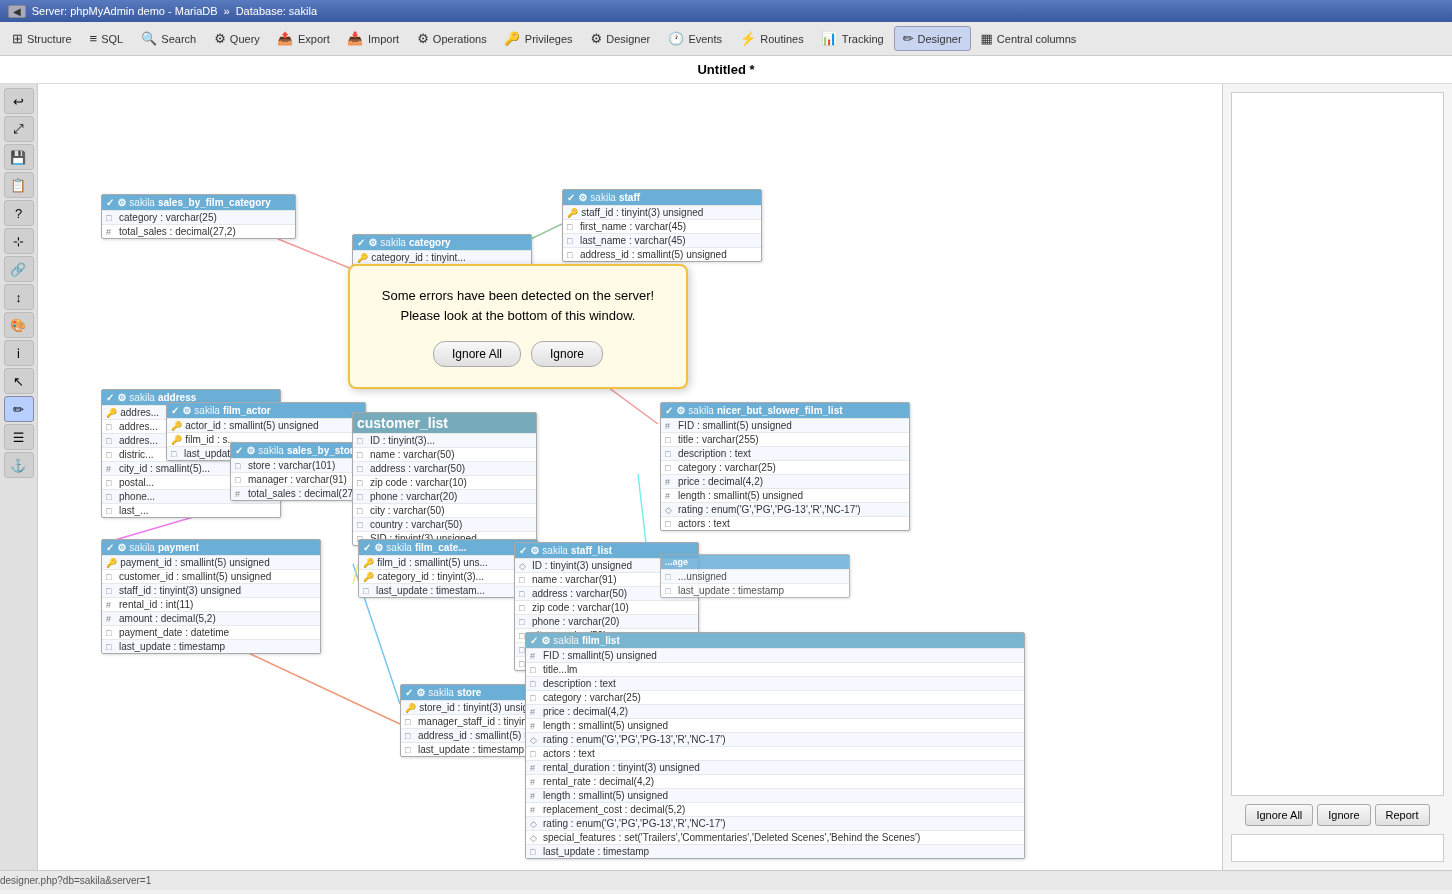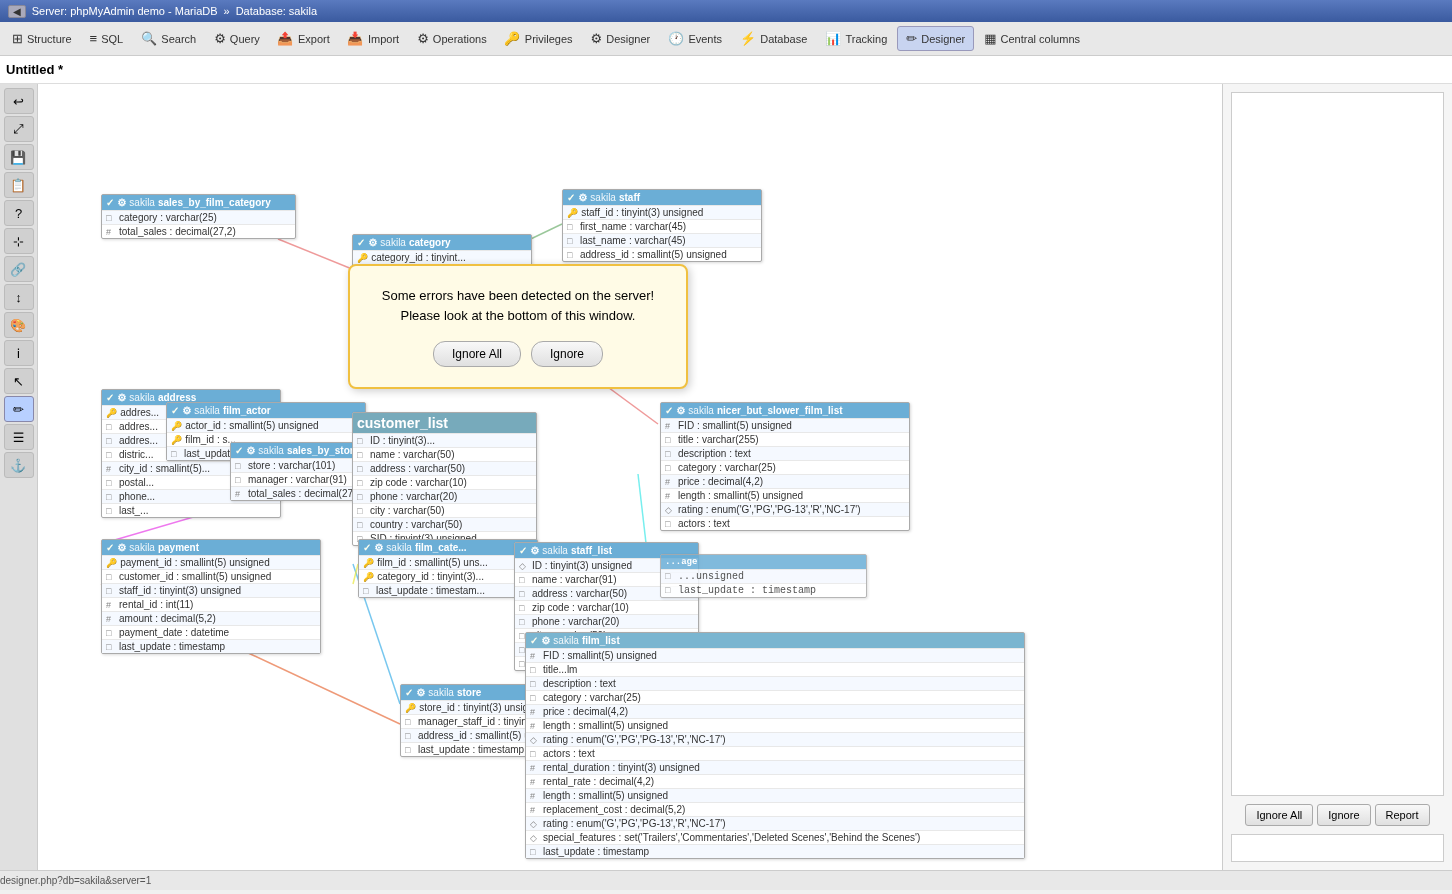--- a/index.html
+++ b/index.html
@@ -48,20 +48,21 @@
       font-size: 11px;
       white-space: nowrap;
       color: #333;
     }
     .menu-item.active { background: #c8d4f0; border: 1px solid #99b; }
     .menu-icon { font-size: 13px; }
 
     
     #page-title-bar {
       background: white;
+      text-align: center;
       padding: 6px;
       font-size: 13px;
       font-weight: bold;
       border-bottom: 1px solid #ddd;
     }
 
     
     #main {
       display: flex;
       height: calc(894px - 22px - 34px - 32px - 20px);
@@ -275,21 +276,21 @@
   <div class="menu-item">
     <span class="menu-icon">⚙</span>
     <span>Designer</span>
   </div>
   <div class="menu-item">
     <span class="menu-icon">🕐</span>
     <span>Events</span>
   </div>
   <div class="menu-item">
     <span class="menu-icon">⚡</span>
-    <span>Database</span>
+    <span>Routines</span>
   </div>
   <div class="menu-item">
     <span class="menu-icon">📊</span>
     <span>Tracking</span>
   </div>
   <div class="menu-item active">
     <span class="menu-icon">✏</span>
     <span>Designer</span>
   </div>
   <div class="menu-item">
@@ -656,21 +657,21 @@
       <div class="db-table-row">
         <span class="field-icon">◇</span>
         <span>rating : enum('G','PG','PG-13','R','NC-17')</span>
       </div>
       <div class="db-table-row">
         <span class="field-icon">□</span>
         <span>actors : text</span>
       </div>
     </div>
 
-    <div class="db-table" style="left:622px;top:470px;width:207px;opacity:0.85;font-family:Liberation Mono, monospace;">
+    <div class="db-table" style="left:622px;top:470px;width:190px;opacity:0.85;">
       <div class="db-table-header" style="background:#6baed6;">
         <span style="font-size:9px;">...age</span>
       </div>
       <div class="db-table-row">
         <span class="field-icon">□</span>
         <span>...unsigned</span>
       </div>
       <div class="db-table-row">
         <span class="field-icon">□</span>
         <span>last_update : timestamp</span>

